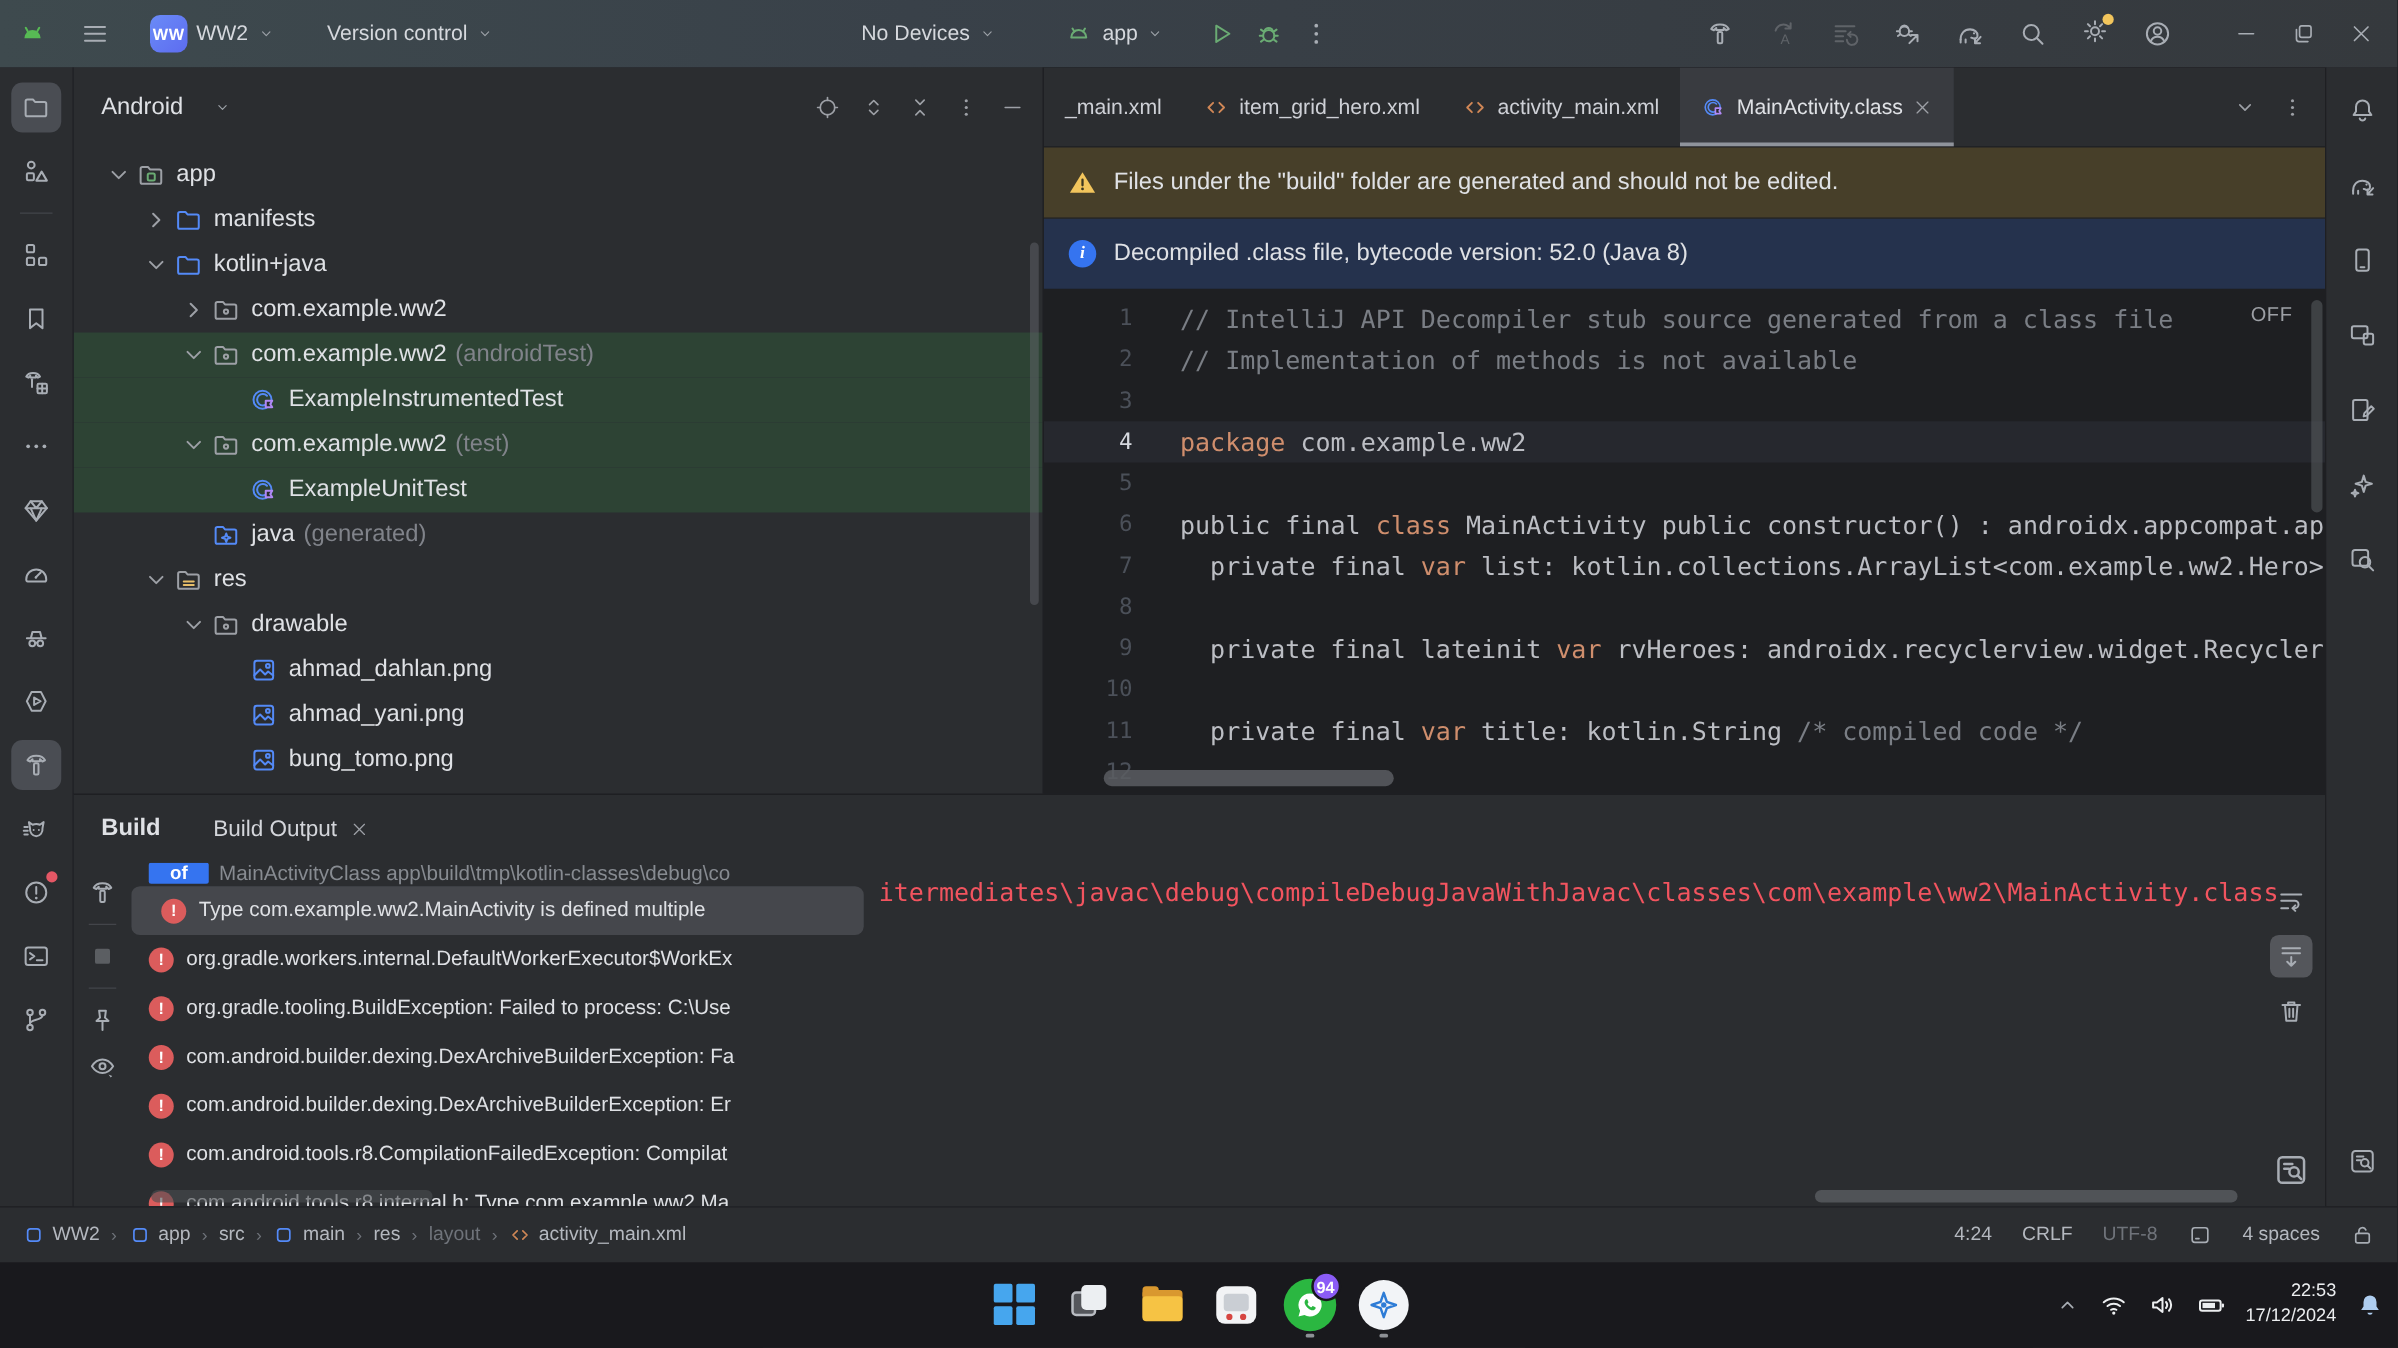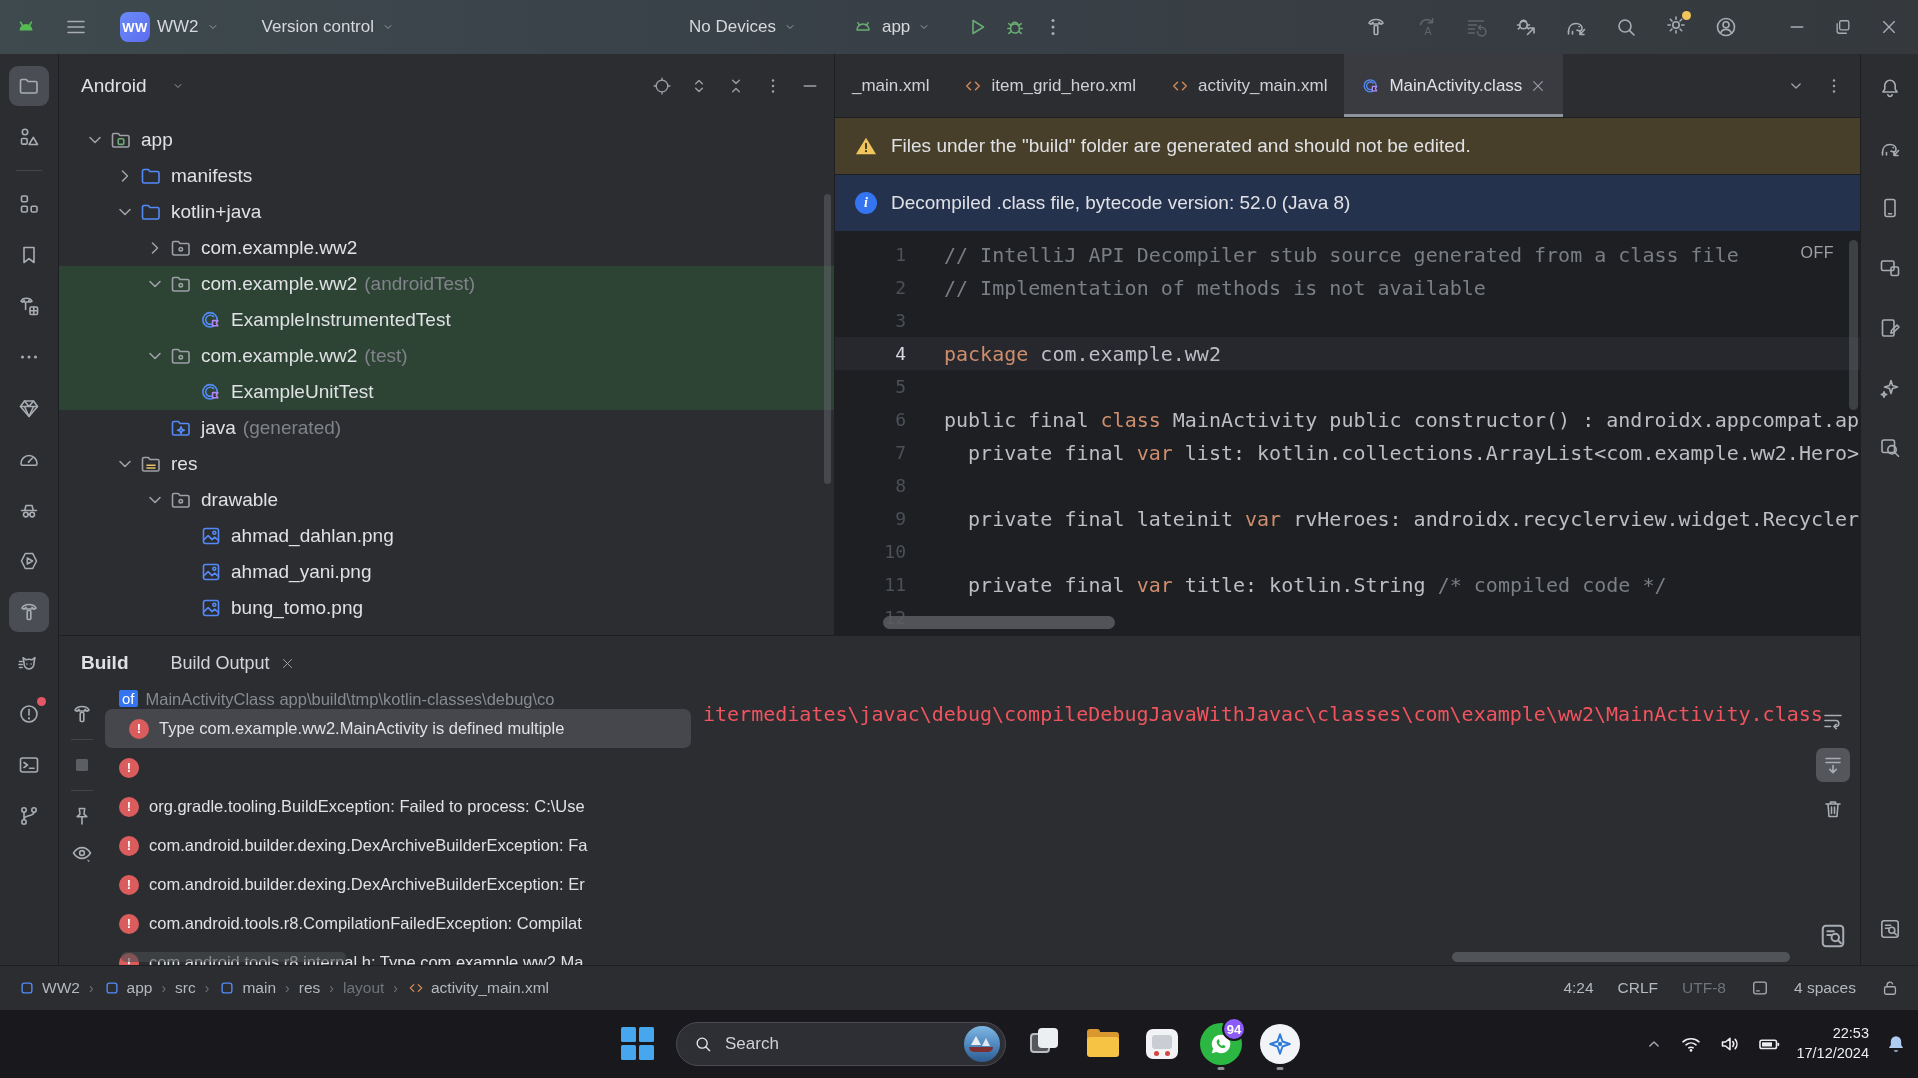--- a/index.html
+++ b/index.html
@@ -90,21 +90,21 @@
   .buildpanel { grid-column:2/4; grid-row:3; background:#2b2d30; border-top:1px solid #1e1f22; display:flex; flex-direction:column; position:relative; overflow:hidden; }
   .build-header { height:54px; display:flex; align-items:center; padding-left:22px; gap:42px; flex:none; }
   .build-title { font-size:19px; font-weight:bold; color:#dfe1e5; }
   .build-tab { font-size:18px; color:#d3d5da; display:flex; align-items:center; gap:10px; }
   .build-body { flex:1; display:flex; overflow:hidden; }
   .build-strip { width:46px; flex:none; display:flex; flex-direction:column; align-items:center; padding-top:12px; gap:13px; }
   .bs-div { width:22px; height:1px; background:#43454a; }
   .build-list { width:592px; flex:none; position:relative; overflow:hidden; padding-top:0; }
   .clip-row { height:19px; overflow:hidden; display:flex; align-items:flex-start; gap:8px; padding-left:14px;
     color:#878b91; font-size:16.5px; white-space:nowrap; }
-  .clip-chip { background:#3574f0; color:#fff; padding:0 3px; border-radius:2px; font-size:15px; }
+  .clip-chip { background:#3574f0; color:#fff; padding:0 17px; border-radius:2px; font-size:15px;font-weight:bold; }
   .brow { height:39px; display:flex; align-items:center; gap:10px; padding-left:14px; font-size:16.5px;
     color:#dfe1e5; white-space:nowrap; overflow:hidden; }
   .brow.sel { background:#45474c; border-radius:7px; margin-right:6px; padding-left:24px; }
   .err-ci { width:20px; height:20px; flex:none; border-radius:50%; background:#db5c5c; color:#fff; font-weight:bold;
     font-size:13px; display:flex; align-items:center; justify-content:center; }
   .build-console { flex:1; position:relative; overflow:hidden; }
   .console-line { position:absolute; top:12px; left:6px; white-space:nowrap; color:#f2545f;
     font-family:"DejaVu Sans Mono", monospace; font-size:20px; }
   .build-rail { position:absolute; right:10px; top:68px; display:flex; flex-direction:column; gap:10px; align-items:center; }
   .rail-btn { width:34px; height:34px; border-radius:7px; display:flex; align-items:center; justify-content:center; }
@@ -910,20 +910,21 @@
           <div class="clip-row">
             <span class="clip-chip">of</span>
             <span>MainActivityClass app\build\tmp\kotlin-classes\debug\co</span>
           </div>
           <div class="brow sel">
             <span class="err-ci">!</span>
             <span>Type com.example.ww2.MainActivity is defined multiple</span>
           </div>
           <div class="brow">
             <span class="err-ci">!</span>
+            <span>org.gradle.workers.internal.DefaultWorkerExecutor$WorkEx</span>
           </div>
           <div class="brow">
             <span class="err-ci">!</span>
             <span>org.gradle.tooling.BuildException: Failed to process: C:\Use</span>
           </div>
           <div class="brow">
             <span class="err-ci">!</span>
             <span>com.android.builder.dexing.DexArchiveBuilderException: Fa</span>
           </div>
           <div class="brow">
@@ -1054,34 +1055,20 @@
   <div class="taskbar">
     <div class="tb-center">
       <span class="task-icon">
         <span class="winlogo">
             <div></div>
             <div></div>
             <div></div>
             <div></div>
           </span>
       </span>
-      <div class="search-pill">
-        <span class="ic sm" style="color:#e8eaec">
-            <svg viewBox="0 0 24 24" fill="none" stroke="currentColor" stroke-width="1.6" stroke-linecap="round" stroke-linejoin="round">
-              <circle cx="11" cy="11" r="6"></circle>
-              <path d="M15.6 15.6L20 20"></path>
-            </svg>
-          </span>
-        <span>Search</span>
-        <span class="bing-circle">
-          <span class="sail1"></span>
-            <span class="sail2"></span>
-            <span class="hull"></span>
-        </span>
-      </div>
       <span class="task-icon">
         <span class="tv-back"></span>
           <span class="tv-front"></span>
       </span>
       <span class="task-icon">
         <span class="folder-tabd"></span>
           <span class="folder-back"></span>
           <span class="folder-front"></span>
       </span>
       <span class="task-icon">

